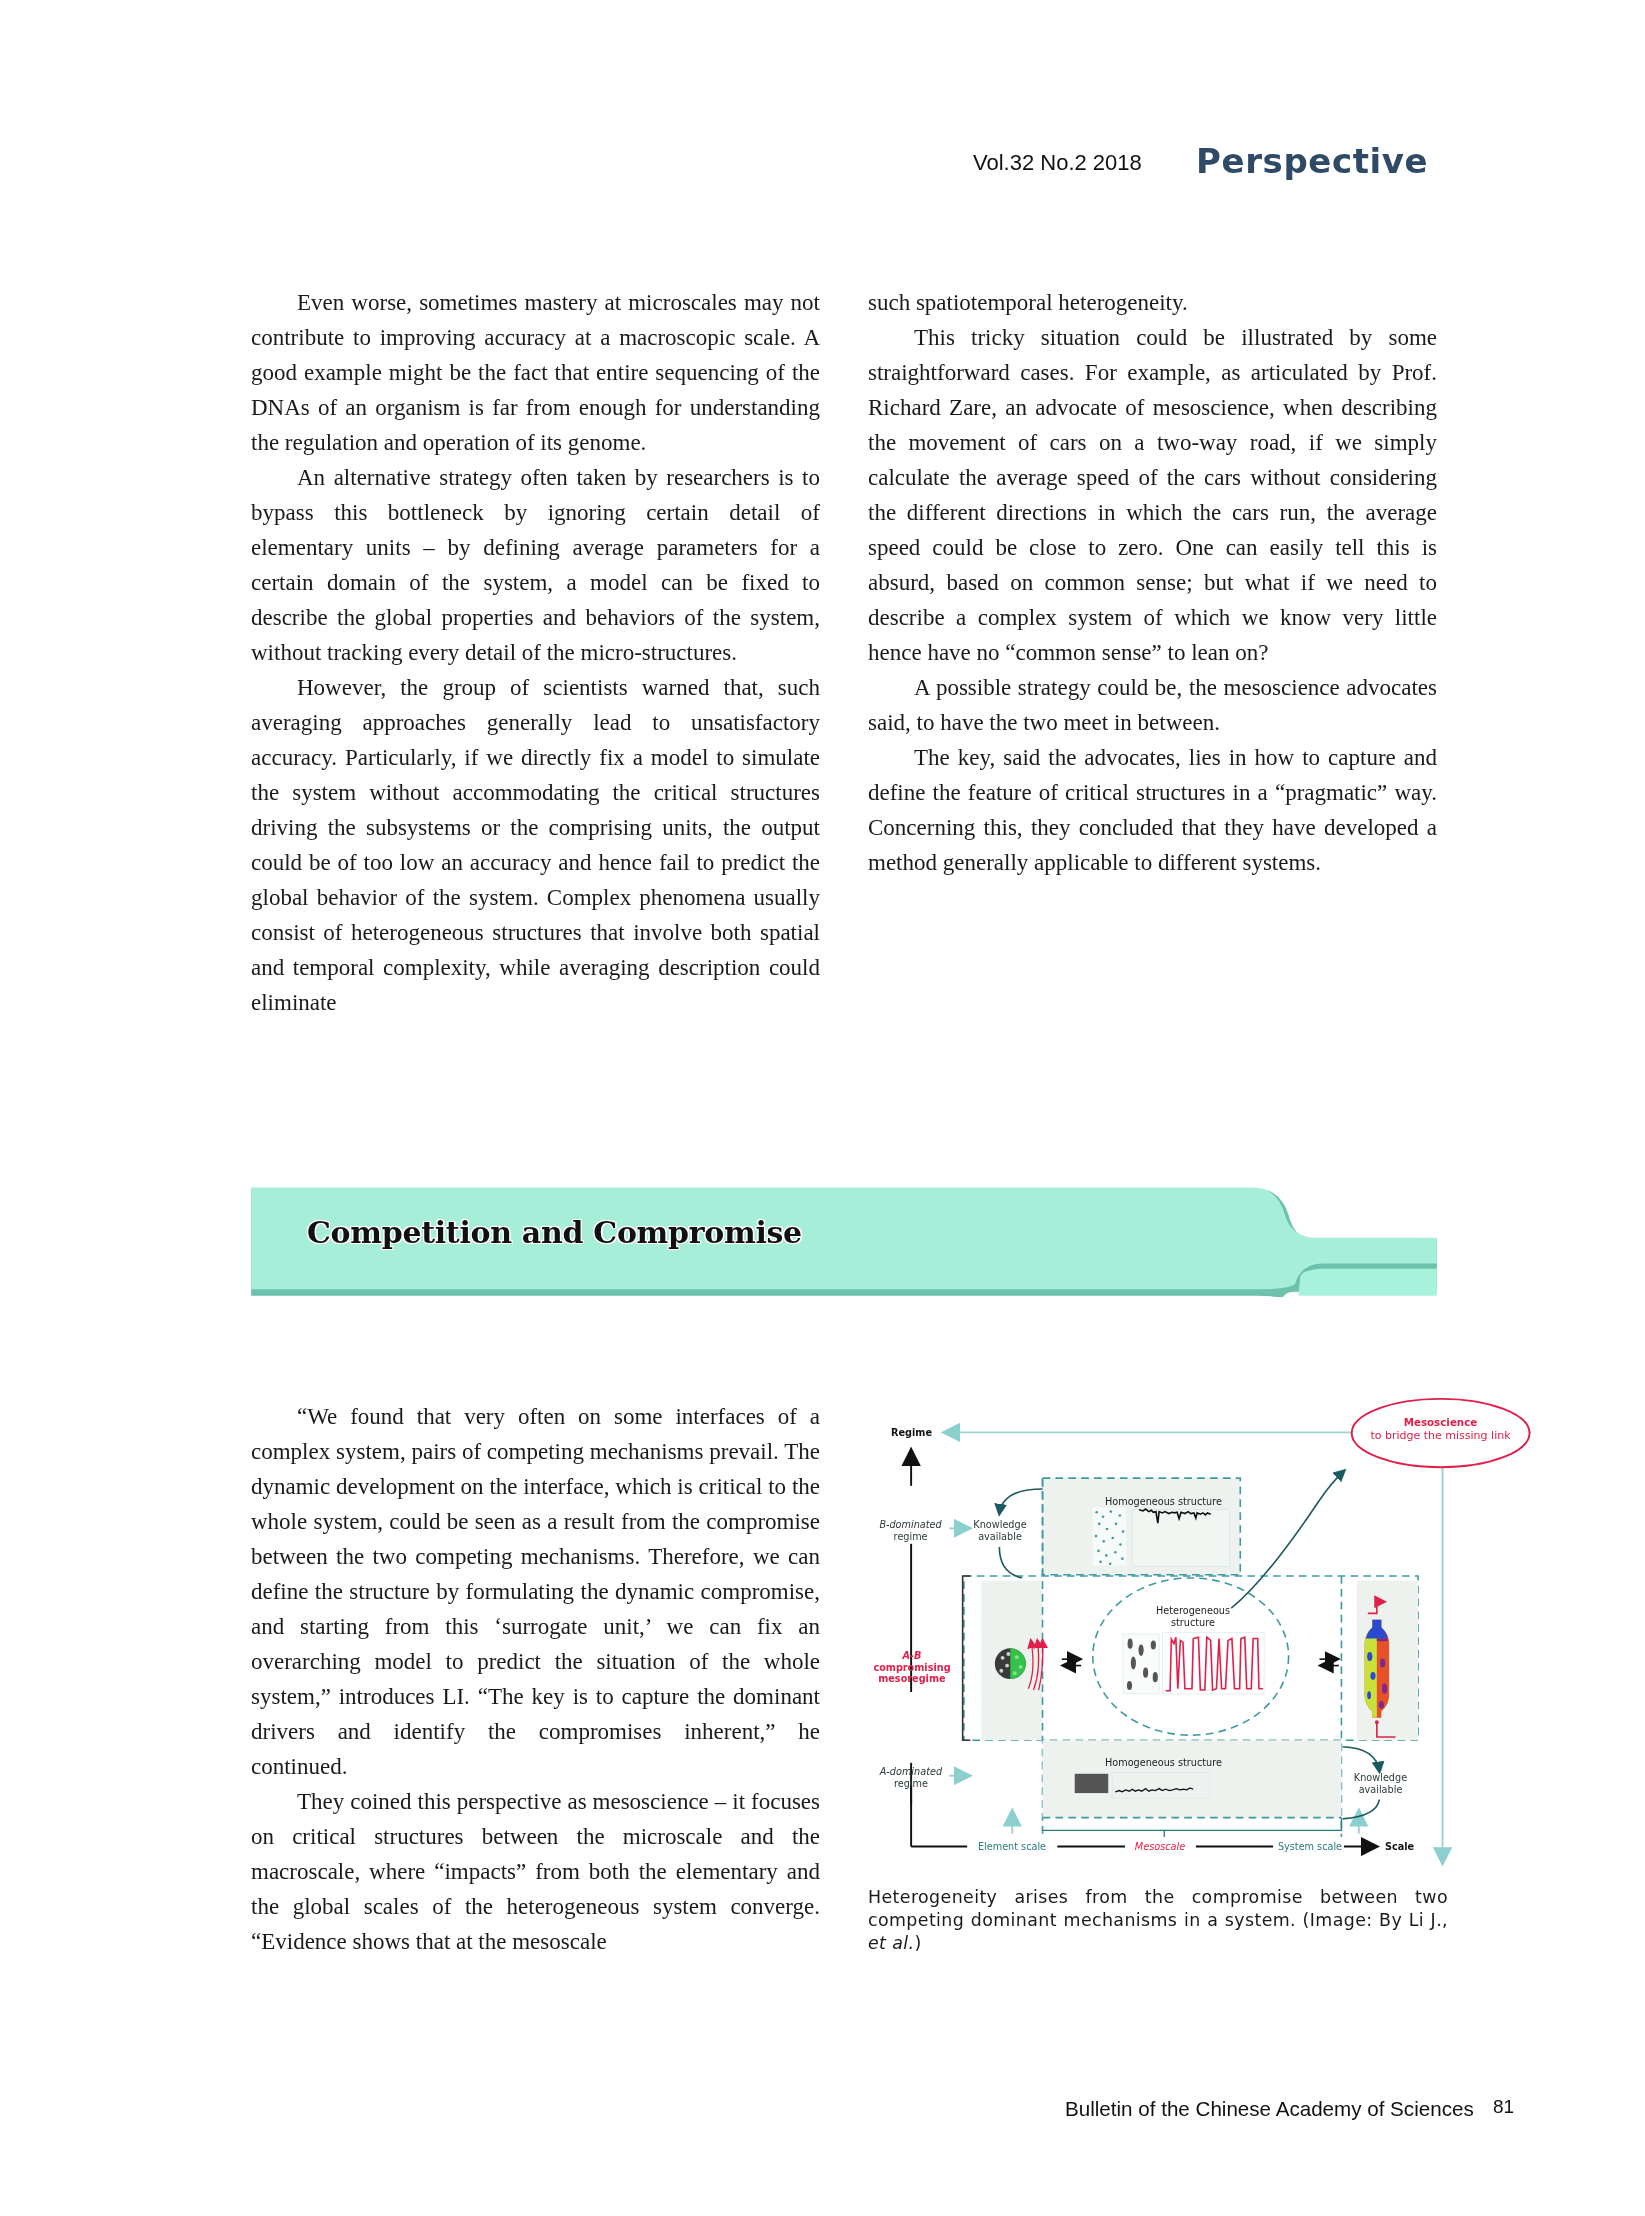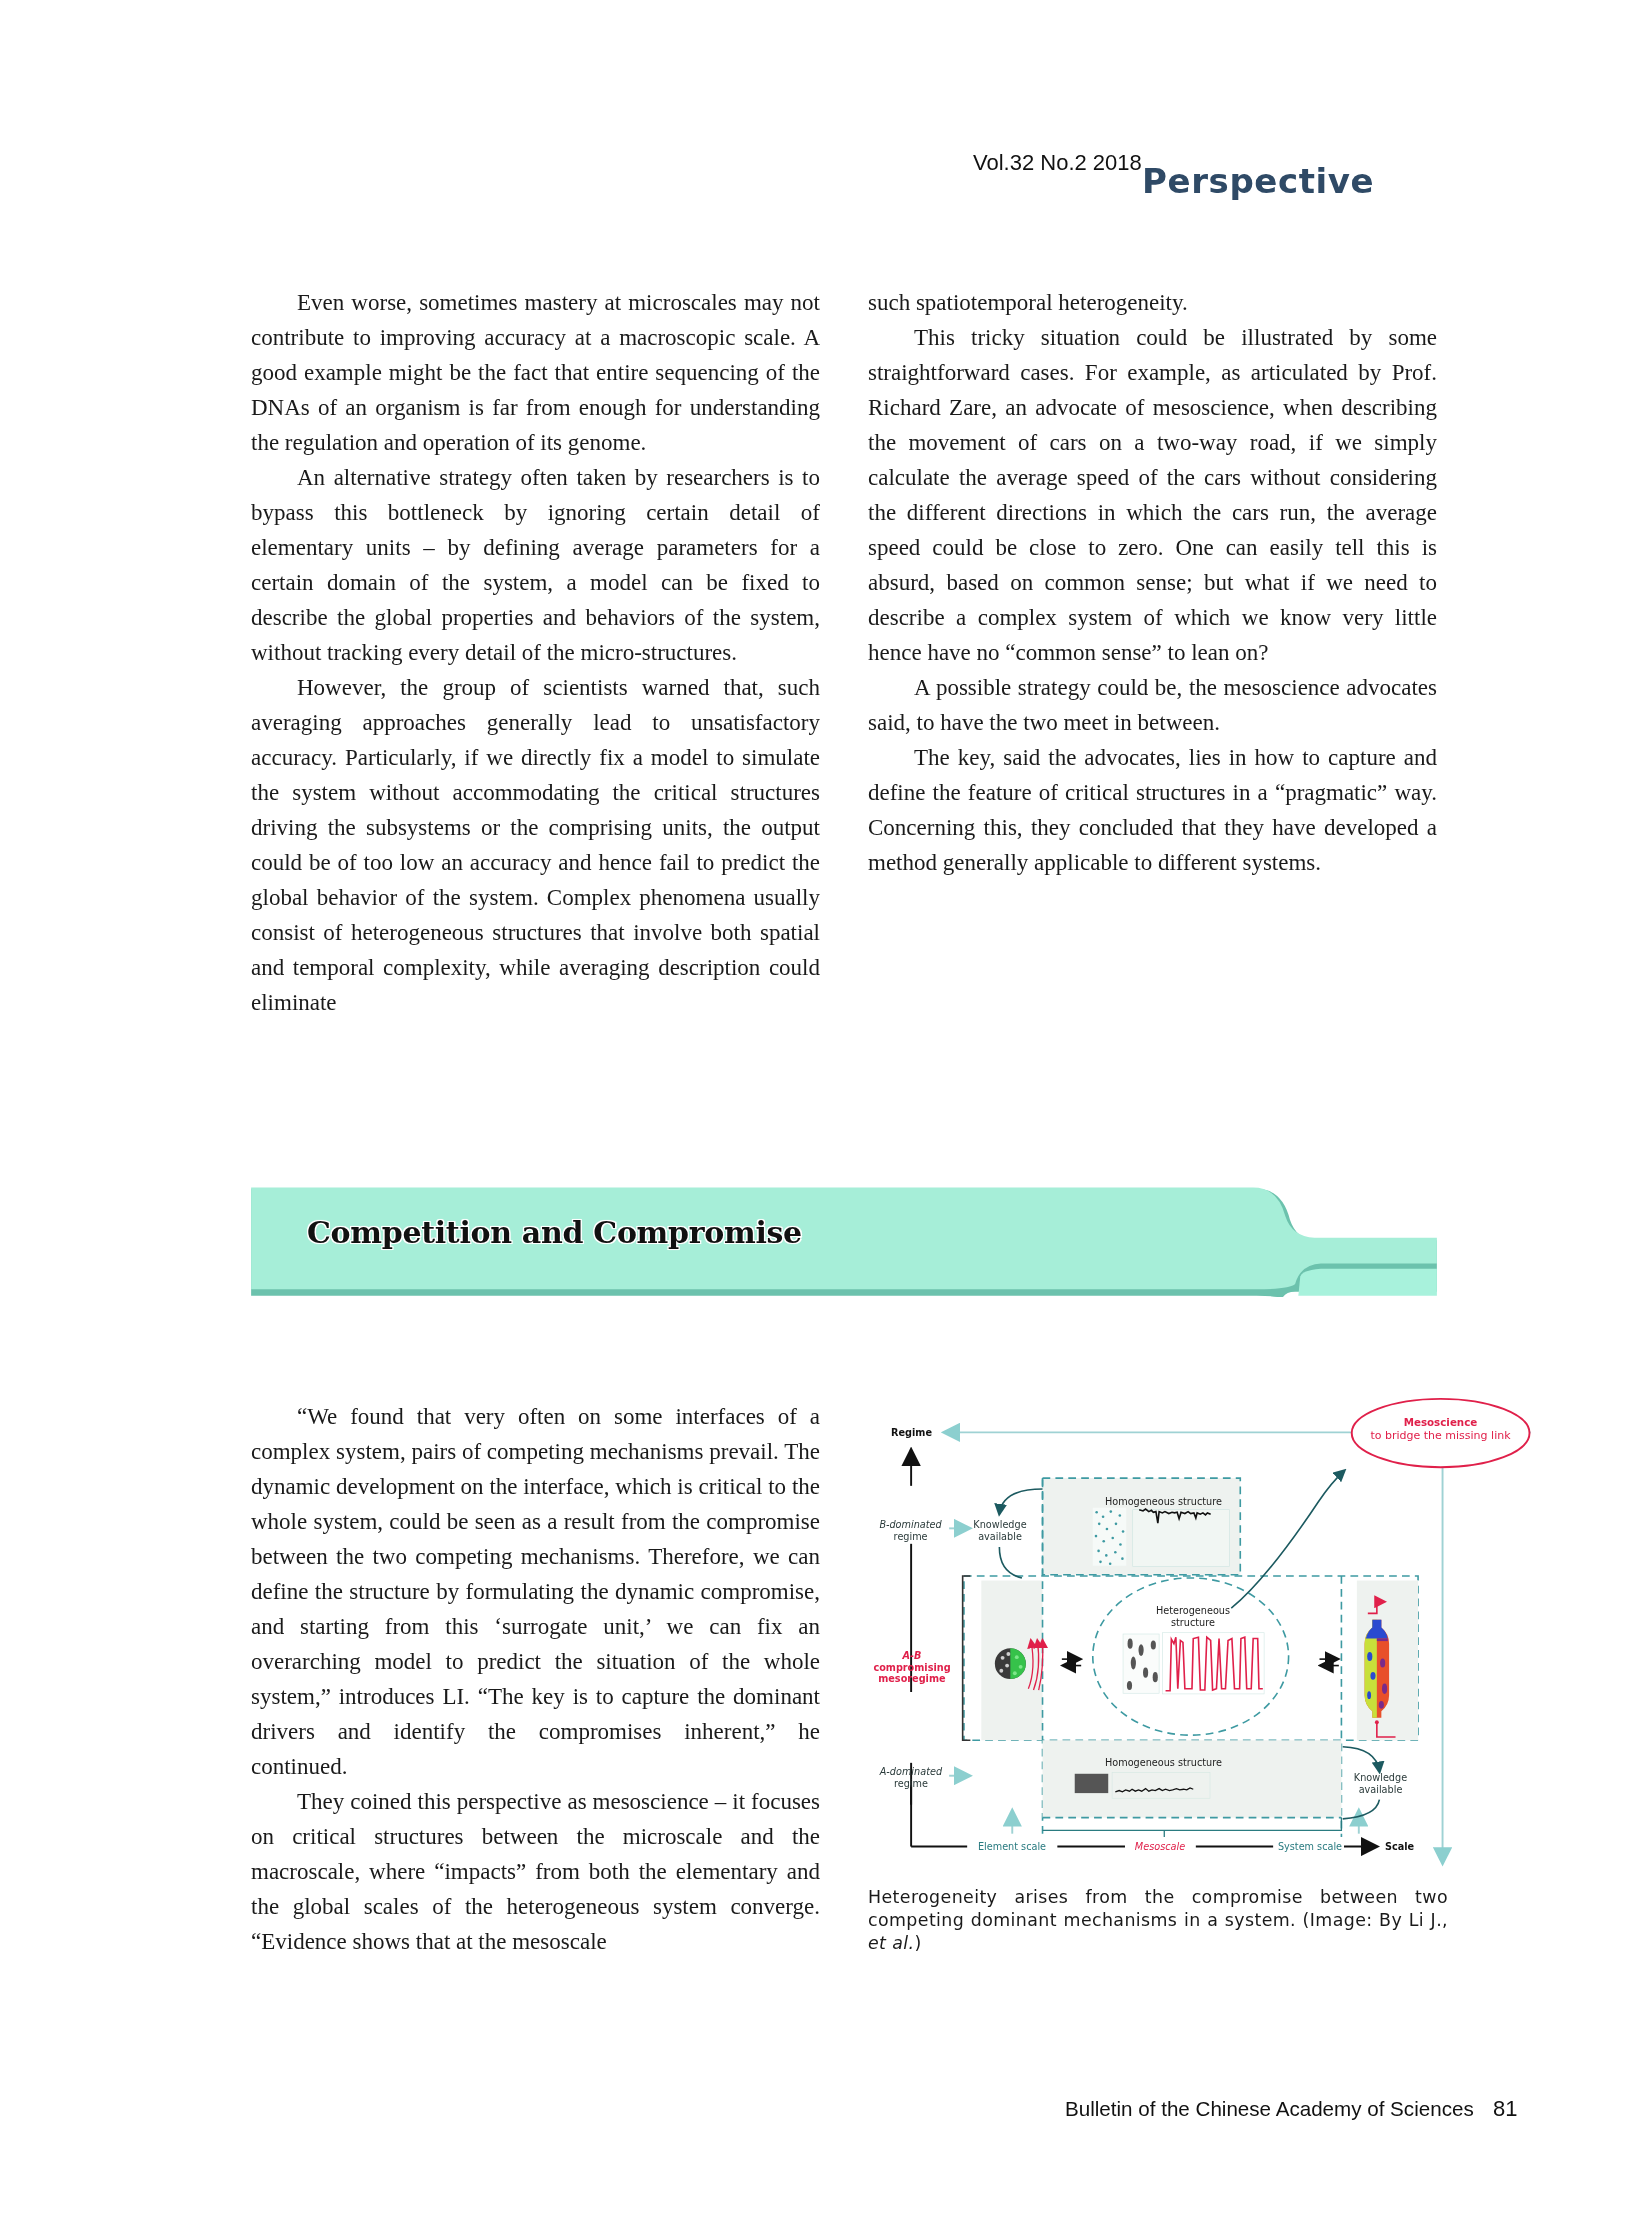--- a/index.html
+++ b/index.html
@@ -1,39 +1,39 @@
 <!DOCTYPE html>
 <html style="font-size:10.3px"><head>
 <meta charset="utf-8">
 <style>
   html, body { margin:0; padding:0; background:#ffffff; }
   body { width:1645px; height:2216px; position:relative; overflow:hidden; font-family:"Liberation Serif", serif; color:#1a1a1a; }
   .abs { position:absolute; }
   .hdr-vol { left:973px; top:150px; font-family:"Liberation Sans", sans-serif; font-size:22px; color:#111; letter-spacing:0px; }
-  .hdr-sec { left:1142px; top:141px; font-family:"DejaVu Sans", sans-serif; font-weight:bold; font-size:34px; color:#2f4a66; letter-spacing:0.6px;margin-top:20px; }
+  .hdr-sec { left:1196px; top:141px; font-family:"DejaVu Sans", sans-serif; font-weight:bold; font-size:34px; color:#2f4a66; letter-spacing:0.6px; }
   .col { position:absolute; width:569px; font-size:23px; line-height:35px; text-align:justify; text-align-last:left; }
   .col p { margin:0; text-indent:46px; }
   .col p.noindent { text-indent:0; }
   #col-left-1 { left:251px; top:285px; }
   #col-right-1 { left:868px; top:285px; }
   #col-left-2 { left:251px; top:1399px; }
 
   
   .banner { left:251px; top:1181px; width:1186px; height:116px; }
   .banner-title { left:307px; top:1215px; font-family:"DejaVu Serif", serif; font-weight:bold; font-size:30px; color:#111;
      text-shadow: 0 0 1.9px #fff, 0 0 1.9px #fff, 1.3px 1.3px 0 #fff, -1.3px -1.3px 0 #fff, 1.3px -1.3px 0 #fff, -1.3px 1.3px 0 #fff; letter-spacing:-0.3px; }
 
   
   .figure { left:867px; top:1386px; width:677px; height:496px; }
   .fig-text { position:absolute; font-family:"DejaVu Sans", sans-serif; font-size:9.7px; color:#2b3b3b; text-align:center; line-height:11.6px; }
   .caption { left:868px; top:1886px; width:580px; font-family:"DejaVu Sans", sans-serif; font-size:17.4px; line-height:23px; color:#1a1a1a; text-align:justify; letter-spacing:0.4px; }
   .caption em { font-style:italic; }
 
   .footer-journal { left:1026px; top:2097px; font-family:"Liberation Sans", sans-serif; font-size:20.6px; color:#111;margin-left:39px; }
-  .footer-page { left:1493px; top:2096px; font-family:"Liberation Sans", sans-serif; font-size:22px; color:#111; }
+  .footer-page { left:1493px; top:2096px; font-family:"Liberation Sans", sans-serif; font-size:19px; color:#111; }
 </style>
 </head>
 <body>
 
 <div class="abs hdr-vol">Vol.32 No.2 2018</div>
 <div class="abs hdr-sec">Perspective</div>
 
 <div class="col" id="col-left-1">
   <p>Even worse, sometimes mastery at microscales may not contribute to improving accuracy at a macroscopic scale. A good example might be the fact that entire sequencing of the DNAs of an organism is far from enough for understanding the regulation and operation of its genome.</p>
   <p>An alternative strategy often taken by researchers is to bypass this bottleneck by ignoring certain detail of elementary units – by defining average parameters for a certain domain of the system, a model can be fixed to describe the global properties and behaviors of the system, without tracking every detail of the micro-structures.</p>

